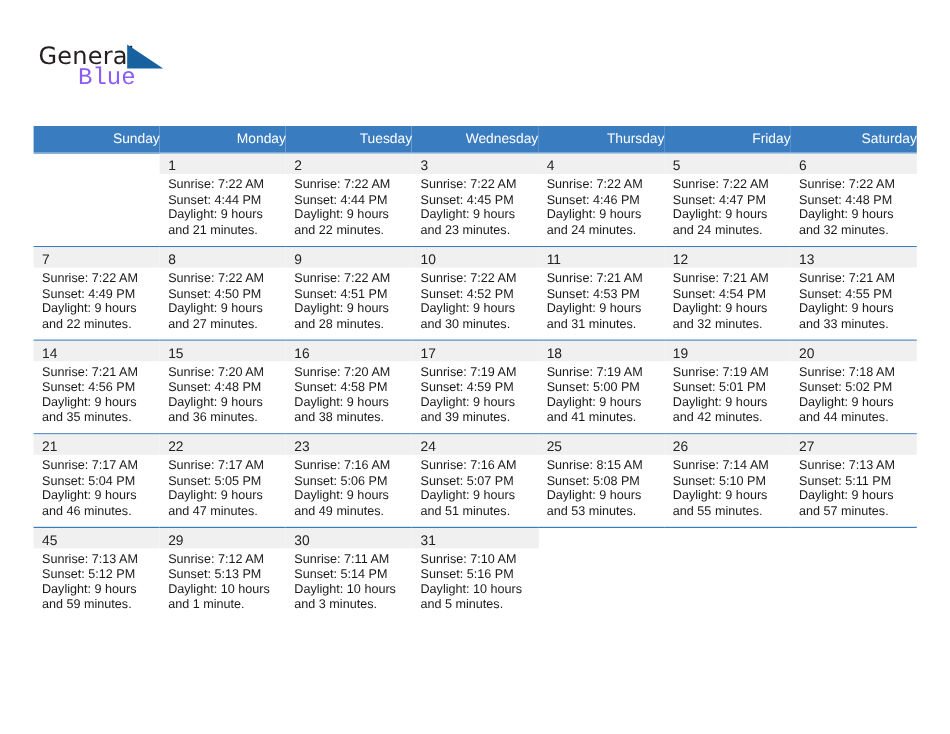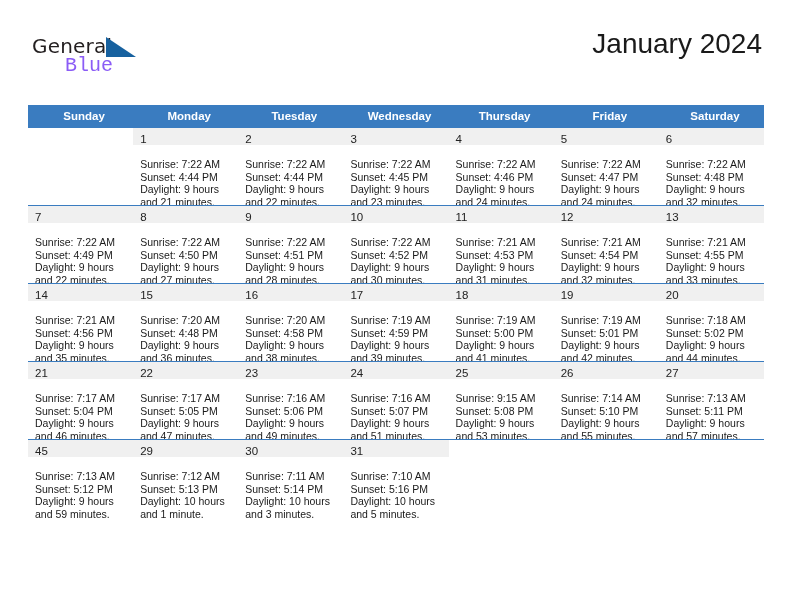--- a/index.html
+++ b/index.html
@@ -90,22 +90,22 @@
     left: 28px;
     top: 105px;
     width: 736px;
     border-collapse: collapse;
     table-layout: fixed;
   }
   .calendar th {
     background: #3a7cc0;
     color: #ffffff;
     font-size: 11.5px;
-    font-weight: bold;
-    text-align: center;
+    font-weight: normal;
+    text-align: right;
     padding: 5px 0 5px 7px;
     height: 11px;
     border: none;
   }
   .calendar td {
     vertical-align: top;
     height: 78px;
     padding: 0;
     border: none;
     background: #ffffff;
@@ -126,39 +126,37 @@
   .daynum {
     font-size: 11.5px;
     color: #222222;
     line-height: 14px;
   }
   .details {
     padding: 3px 5px 0 7px;
     font-size: 10.5px;
     line-height: 12.6px;
     color: #1a1a1a;
-    margin-top: 10px;
   }
   .details div { white-space: nowrap; }
 </style>
 </head>
 <body>
 
 <div class="page">
 
   <div class="header">
 
     <div class="brand">
       <span class="brand-general">General</span>
       <span class="brand-tri"></span>
       <span class="brand-blue">Blue</span>
     </div>
 
     <div class="title-block">
-      <div class="cal-title">January 2024</div>
     </div>
 
   </div>
 
   <table class="calendar">
     <thead>
       <tr>
         <th>Sunday</th>
         <th>Monday</th>
         <th>Tuesday</th>
@@ -443,21 +441,21 @@
                 <div>Sunset: 5:07 PM</div>
                 <div>Daylight: 9 hours</div>
                 <div>and 51 minutes.</div>
               </div>
             </div>
           </td>
           <td>
             <div class="cell">
               <div class="daynum-bar"><span class="daynum">25</span></div>
               <div class="details">
-                <div>Sunrise: 9:15 AM</div>
+                <div>Sunrise: 8:15 AM</div>
                 <div>Sunset: 5:08 PM</div>
                 <div>Daylight: 9 hours</div>
                 <div>and 53 minutes.</div>
               </div>
             </div>
           </td>
           <td>
             <div class="cell">
               <div class="daynum-bar"><span class="daynum">26</span></div>
               <div class="details">

